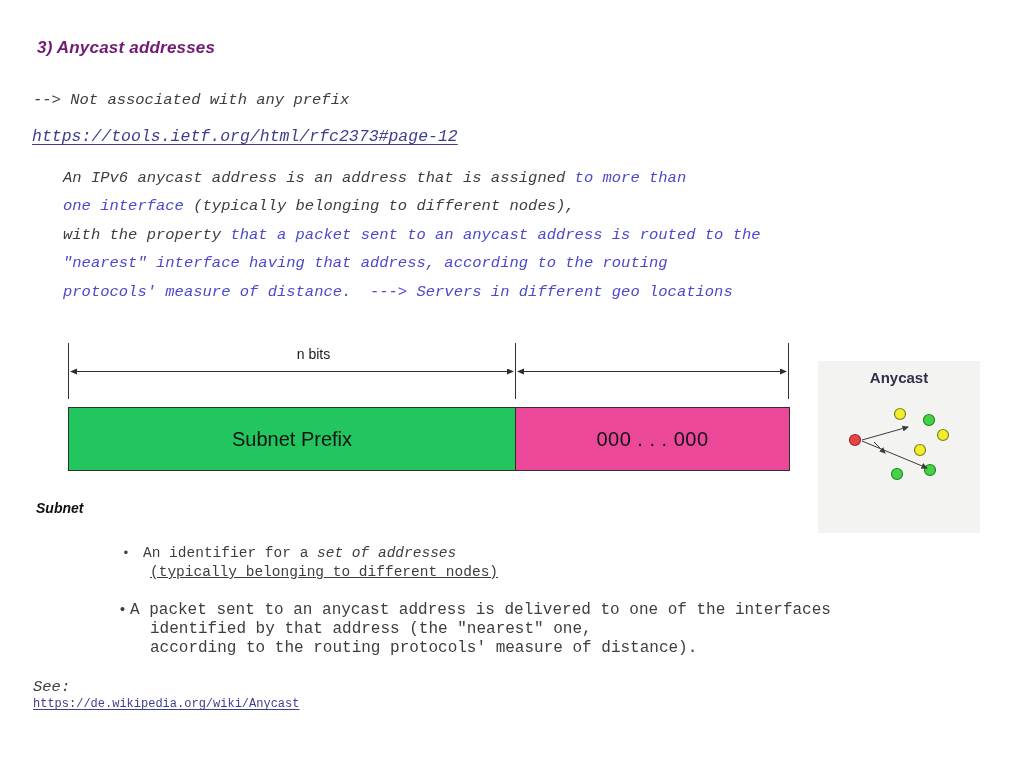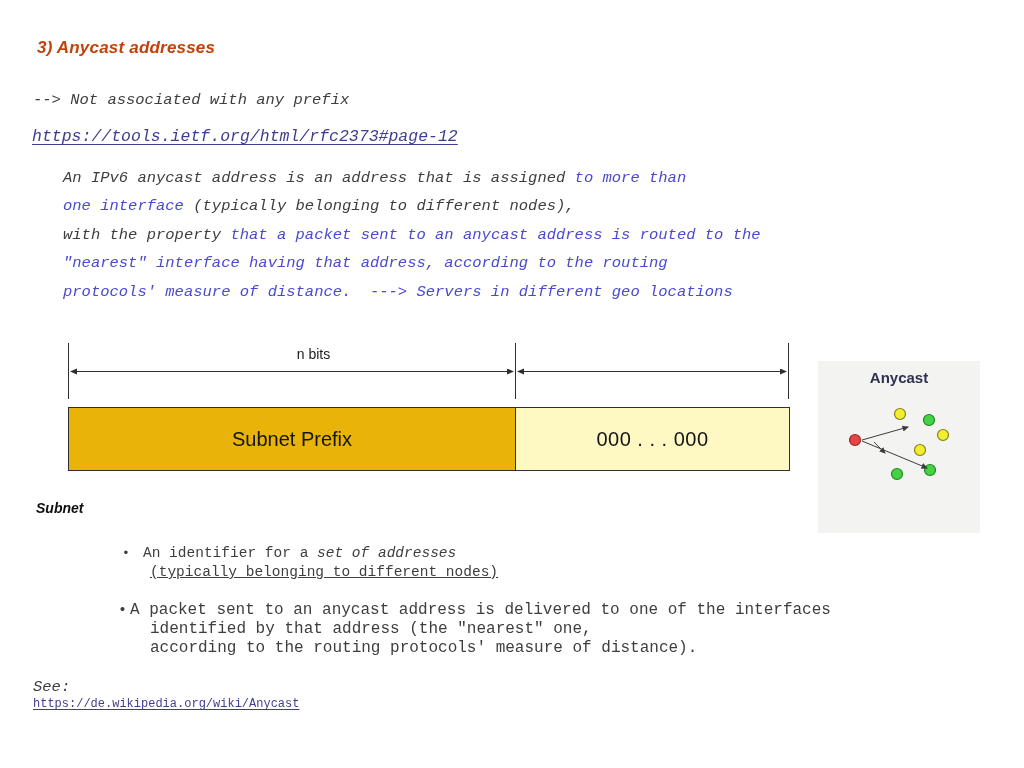--- a/index.html
+++ b/index.html
@@ -2,21 +2,21 @@
 <html><head>
 <meta charset="utf-8">
 <style>
   * { margin: 0; padding: 0; box-sizing: border-box; }
   html, body { width: 1024px; height: 768px; background: #ffffff; overflow: hidden; }
   body { font-family: "Liberation Sans", sans-serif; position: relative; }
 
   .abs { position: absolute; }
 
   
-  .page-title { left: 37px; top: 38px; font-size: 17px; font-weight: bold; font-style: italic; color: #c2410c; letter-spacing: .2px; }
+  .page-title { left: 37px; top: 38px; font-size: 17px; font-weight: bold; font-style: italic; color: #701a75; letter-spacing: .2px; }
   .summary-title { left: 36px; top: 500px; font-size: 14px; font-weight: bold; font-style: italic; color: #0f0f0f; }
 
   
   .mono { font-family: "Liberation Mono", monospace; white-space: pre; font-style: italic; }
   .txt-dark { color: #3e3e3e; }
   .txt-blue { color: #4a49d0; }
 
   .intro-line { left: 33px; top: 91px; font-size: 15.5px; }
   .rfc-link { left: 32px; top: 127px; font-size: 16.5px; color: #3e3e8f; text-decoration: underline; text-underline-offset: 3px; cursor: pointer; }
 
@@ -24,22 +24,22 @@
   .excerpt .mono-line { line-height: 28.4px; }
 
   
   .diagram { left: 68px; top: 343px; width: 722px; height: 128px; }
   .dim-svg { position: absolute; left: 0; top: 0; }
   .dim-label { position: absolute; top: 3px; font-size: 14px; color: #1c1c1c; text-align: center; padding-left: 44px; }
   .dim-label.left { left: 0; width: 447px; }
   .dim-label.right { left: 447px; width: 275px; }
   .bit-box { position: absolute; left: 0; top: 64px; width: 722px; height: 64px; border: 1px solid #2f2f2f; display: flex; }
   .cell { display: flex; align-items: center; justify-content: center; font-size: 20px; color: #141414; }
-  .cell.prefix { width: 447px; background: #eab308; border-right: 1px solid #2f2f2f; }
-  .cell.zeros { flex: 1; background: #fef9c3; letter-spacing: .5px; }
+  .cell.prefix { width: 447px; background: #22c55e; border-right: 1px solid #2f2f2f; }
+  .cell.zeros { flex: 1; background: #ec4899; letter-spacing: .5px; }
 
   
   .figure { left: 818px; top: 361px; width: 162px; height: 172px; background: #f3f3f1; }
   .figure-title { position: absolute; left: 0; top: 8px; width: 100%; text-align: center; font-size: 15px; font-weight: bold; color: #30304e; }
   .figure-svg { position: absolute; left: 0; top: 0; }
 
   
   .bullet-block { color: #3e3e3e; font-family: "Liberation Mono", monospace; }
   .bullet-dot { position: absolute; left: 0; top: 0; }
   .bullet-1 { left: 122px; top: 544px; font-size: 14.5px; }

